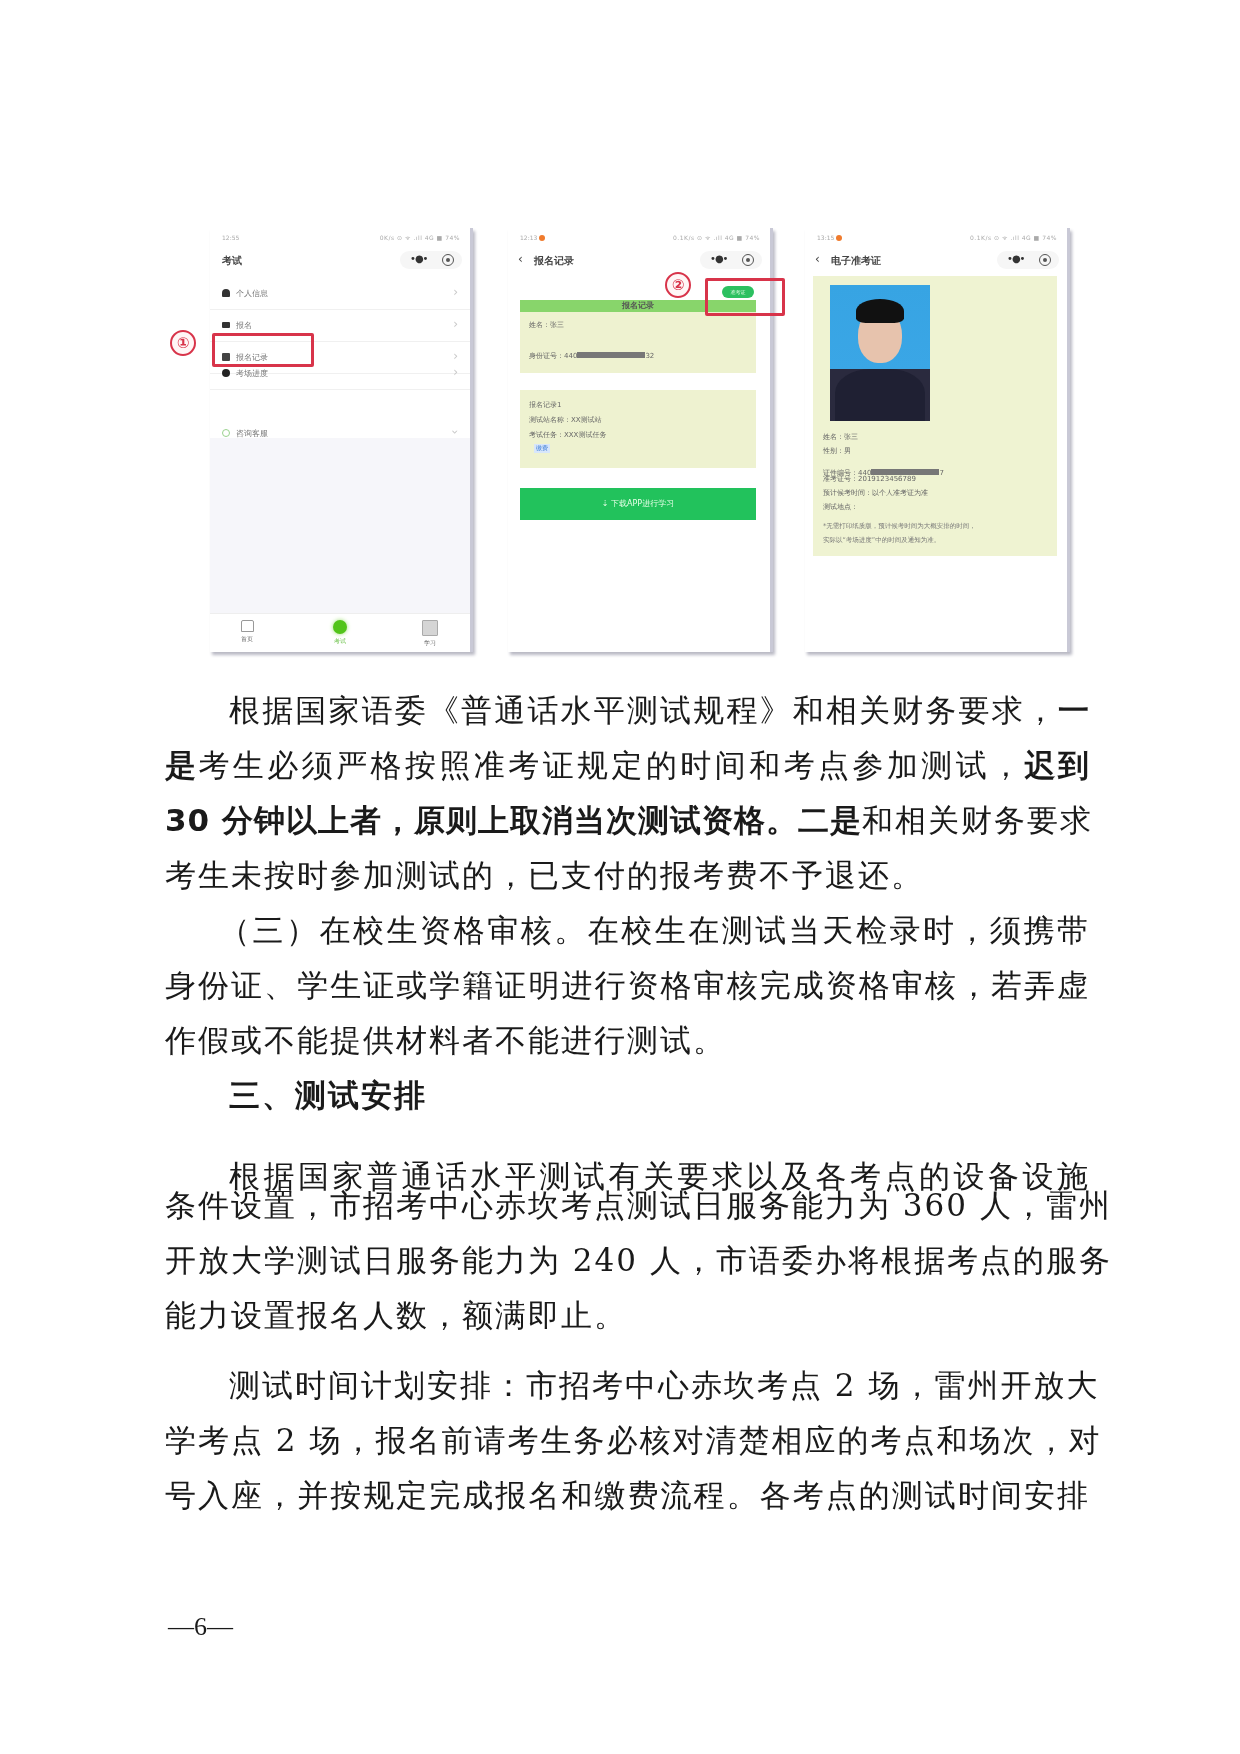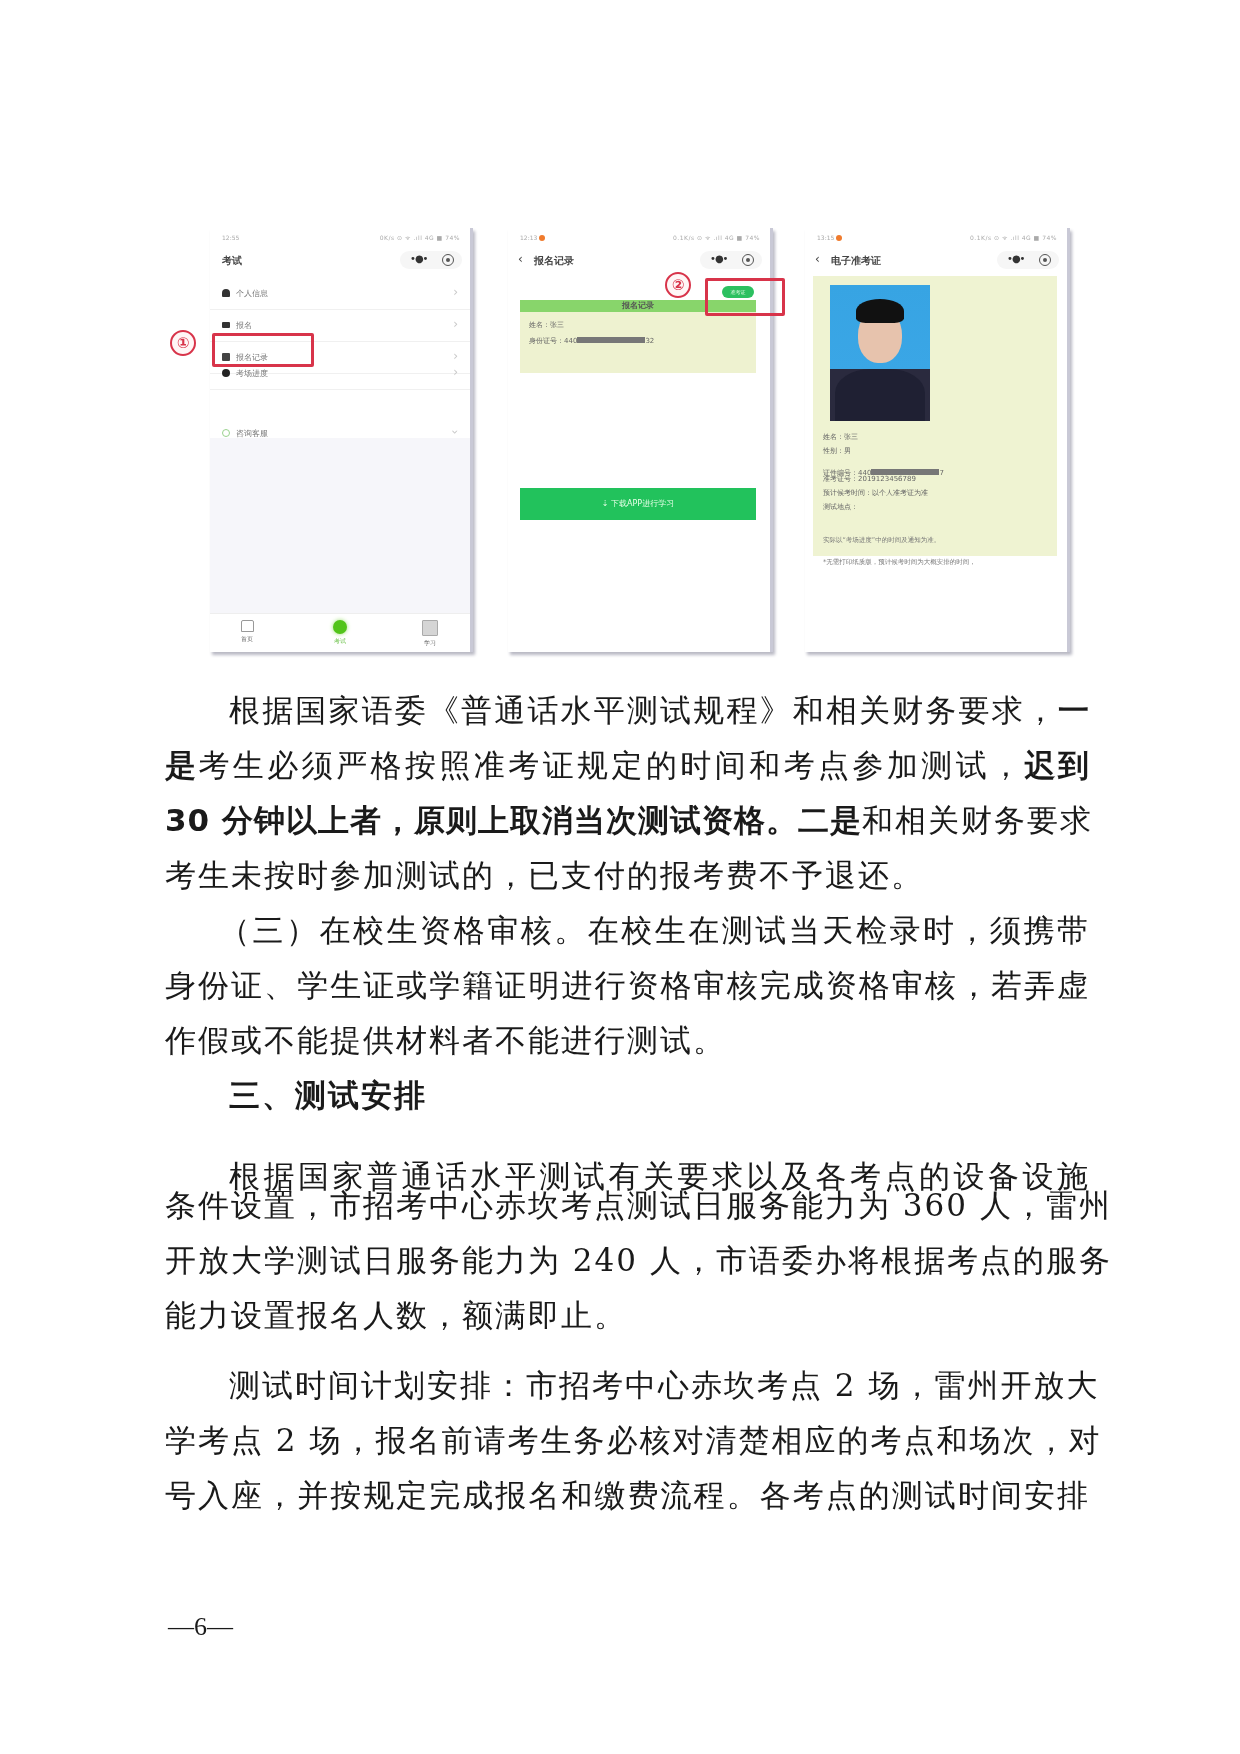--- a/index.html
+++ b/index.html
@@ -152,21 +152,27 @@
       <span class="nav-title with-back">报名记录</span>
       <div class="capsule">
         <span class="more">•●•</span>
         <span class="target"></span>
       </div>
     </div>
     <div class="pill" style="left:214px; top:58px;">准考证</div>
     <div class="panel" style="top:72px; height:73px;">
       <div class="panel-head">报名记录</div>
       <span class="line" style="top:20px;">姓名：张三</span>
-      <span class="line" style="top:36px;"><span>身份证号：440</span><span class="redact"></span><span>32</span></span>
+      <span class="line" style="top:51px;"><span>身份证号：440</span><span class="redact"></span><span>32</span></span>
+    </div>
+    <div class="panel" style="top:162px; height:78px;">
+      <span class="line" style="top:10px;">报名记录1</span>
+      <span class="line" style="top:25px;">测试站名称：XX测试站</span>
+      <span class="line" style="top:40px;">考试任务：XXX测试任务</span>
+      <span class="link-chip" style="top:54px;">缴费</span>
     </div>
     <div class="green-btn" style="top:260px;">
       <span>⇣ </span><span>下载APP进行学习</span>
     </div>
   </div>
   <div class="circ-num" style="left:665px; top:272px;">②</div>
   <div class="red-box" style="left:705px; top:278px; width:74px; height:32px;"></div>
 
   <div class="phone" style="left:805px; width:262px;">
     <div class="status-bar">
@@ -188,21 +194,21 @@
           <div class="hair"></div>
       </div>
       <span class="line" style="top:156px;">姓名：张三</span>
       <span class="line" style="top:170px;">性别：男</span>
       <span class="line" style="top:192px;"><span>证件编号：440</span><span class="redact"></span><span>7</span></span>
       <span class="line" style="top:198px;">准考证号：2019123456789</span>
       <span class="line" style="top:212px;">预计候考时间：以个人准考证为准</span>
       <span class="line" style="top:226px;">测试地点：</span>
     </div>
     <div class="ticket" style="top:288px; height:40px;">
-      <span class="note" style="top:6px;margin-top:36px;">*无需打印纸质版，预计候考时间为大概安排的时间，</span>
+      <span class="note" style="top:6px;">*无需打印纸质版，预计候考时间为大概安排的时间，</span>
       <span class="note" style="top:20px;">实际以“考场进度”中的时间及通知为准。</span>
     </div>
   </div>
 </div>
 
 <div>
   <div class="para-line indent justify" style="top:686px;"><span>根据国家语委《普通话水平测试规程》和相关财务要求，</span><span class="b">一</span></div>
   <div class="para-line justify" style="top:741px;"><span class="b">是</span><span>考生必须严格按照准考证规定的时间和考点参加测试，</span><span class="b">迟到</span></div>
   <div class="para-line justify" style="top:796px;"><span class="b">30 分钟以上者，原则上取消当次测试资格。二是</span><span>和相关财务要求</span></div>
   <div class="para-line" style="top:851px;">考生未按时参加测试的，已支付的报考费不予退还。</div>

